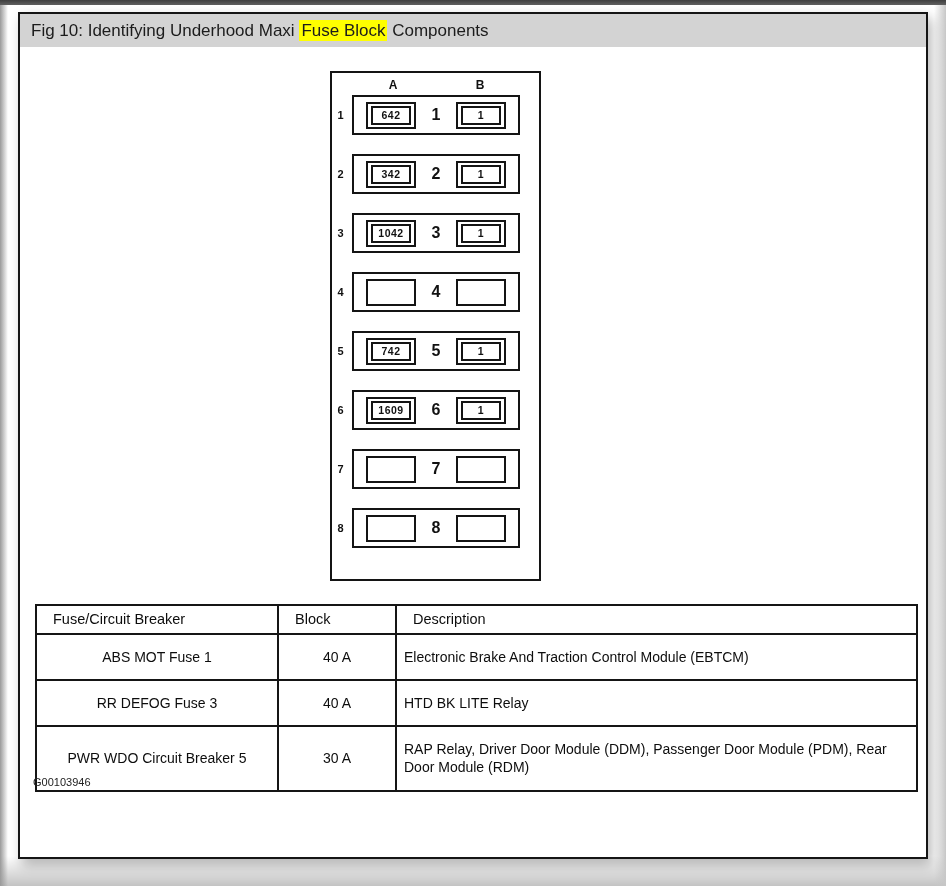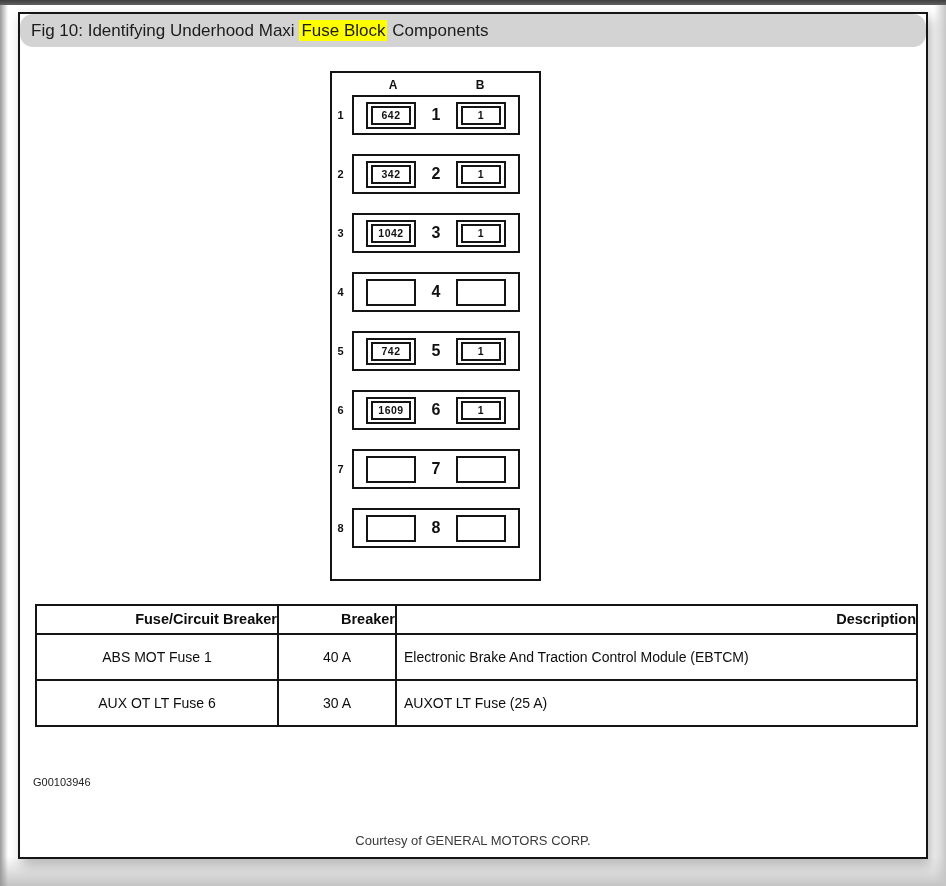--- a/index.html
+++ b/index.html
@@ -32,21 +32,20 @@
     box-shadow: 4px 6px 12px rgba(0,0,0,0.28);
   }
   .titlebar {
     height: 33px;
     background: #d3d3d3;
     display: flex; align-items: center;
     padding-left: 11px;
     font-size: 17px;
     color: #1c1c1c;
     white-space: pre;
-    border-radius: 13px;
   }
   .titlebar .hl { padding: 1px 2px; }
 
   
   .diagram {
     position: absolute; left: 310px; top: 57px;
     width: 211px; height: 510px;
     box-sizing: border-box;
     border: 2px solid #141414;
   }
@@ -101,22 +100,22 @@
     width: 881px;
     border-collapse: collapse;
     font-size: 14px; color: #0d0d0d;
     table-layout: fixed;
   }
   .fusetable th, .fusetable td {
     border: 2px solid #151515;
     line-height: 1.3;
   }
   .fusetable th {
-    font-weight: bold; text-align: right;
-    padding: 4px 0; font-size: 14.5px;
+    font-weight: normal; text-align: left;
+    padding: 4px 16px; font-size: 14.5px;
   }
   .fusetable td.c { text-align: center; padding: 5px 2px; }
   .fusetable td.l { text-align: left; padding: 13px 7px; }
 
   .figid {
     position: absolute; left: 13px; top: 762px;
     font-size: 11px; color: #222;
   }
   .courtesy {
     position: absolute; left: 0; top: 819px; width: 100%;
@@ -229,35 +228,39 @@
 
     <table class="fusetable">
       <colgroup>
         <col style="width:242px">
         <col style="width:118px">
         <col style="width:521px">
       </colgroup>
       <thead>
         <tr>
           <th>Fuse/Circuit Breaker</th>
-          <th>Breaker</th>
+          <th>Block</th>
           <th>Description</th>
         </tr>
       </thead>
       <tbody id="tbody">
           <tr>
             <td class="c">ABS MOT Fuse 1</td>
             <td class="c">40 A</td>
             <td class="l">Electronic Brake And Traction Control Module (EBTCM)</td>
           </tr>
           <tr>
-            <td class="c">AUX OT LT Fuse 6</td>
+            <td class="c">RR DEFOG Fuse 3</td>
+            <td class="c">40 A</td>
+            <td class="l">HTD BK LITE Relay</td>
+          </tr>
+          <tr>
+            <td class="c">PWR WDO Circuit Breaker 5</td>
             <td class="c">30 A</td>
-            <td class="l">AUXOT LT Fuse (25 A)</td>
+            <td class="l">RAP Relay, Driver Door Module (DDM), Passenger Door Module (PDM), Rear Door Module (RDM)</td>
           </tr>
         </tbody>
     </table>
 
     <div class="figid">G00103946</div>
-    <div class="courtesy">Courtesy of GENERAL MOTORS CORP.</div>
 
   </div>
 </div>
 
 </body></html>

